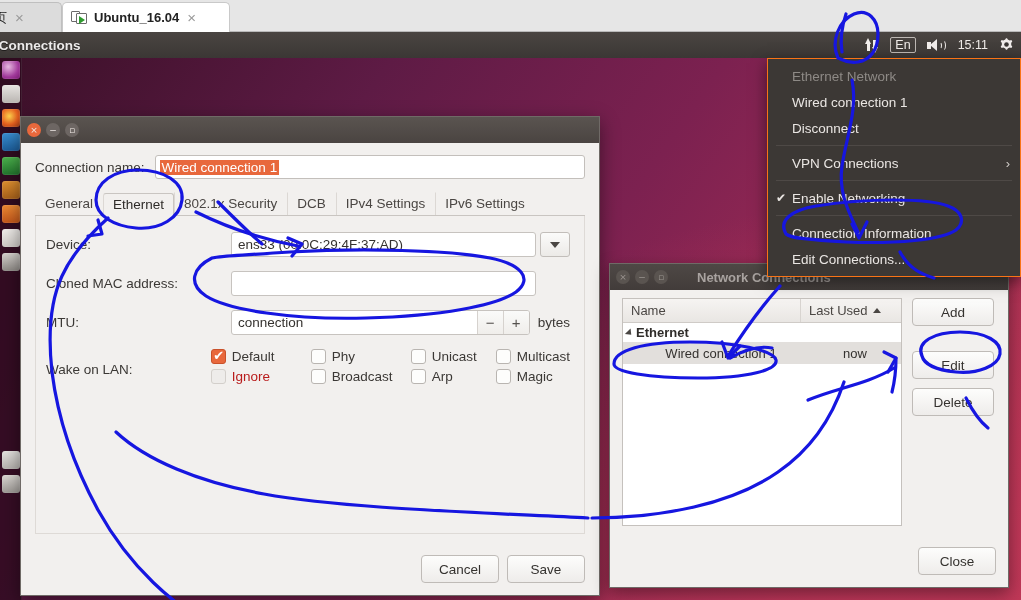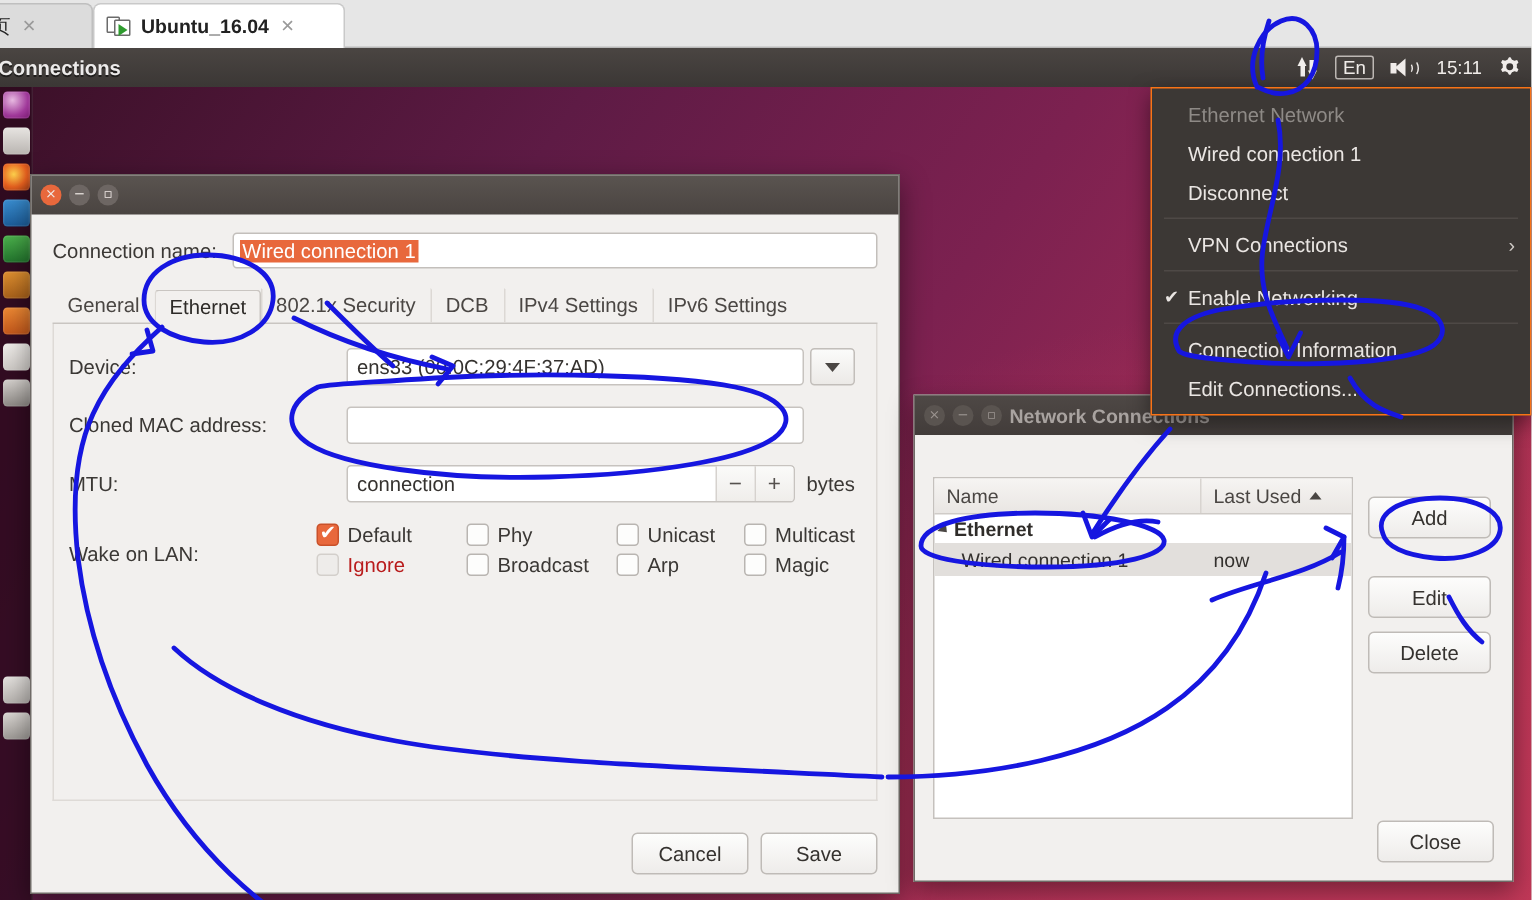--- a/index.html
+++ b/index.html
@@ -95,21 +95,21 @@
   }
   .wbtn { width:14px; height:14px; border-radius:50%; position:relative;
           font-size:9px; color:#f0e9e6; display:flex; align-items:center; justify-content:center;
           font-family:"DejaVu Sans", sans-serif; }
   .wbtn.close { background:#e8683c; }
   .wbtn.min { background:#6d6663; }
   .wbtn.max { background:#6d6663; }
   .wbtn.g { background:#5a5450; color:#9b9490; }
   .dlg-title { margin-left:8px; font-size:13px; font-weight:bold; color:#eeeae6;
                text-shadow:0 1px 0 rgba(0,0,0,.45); }
-  .nc-title { margin-left:0; font-size:13px; font-weight:bold; color:#a9a3a0;text-align:right; }
+  .nc-title { margin-left:24px; font-size:13px; font-weight:bold; color:#a9a3a0;text-align:right; }
 
   .dlg-body { padding:12px 14px 0 14px; }
   .row-name { display:flex; align-items:center; gap:10px; margin-bottom:13px; }
   .lbl { font-size:13.5px; color:#3b3835; }
   .inp {
     background:#fff; border:1px solid #c3bfbb; border-radius:3px; height:24px;
     font-size:13.5px; color:#2e2b28; display:flex; align-items:center; padding:0 4px;
   }
   .sel-text { background:#e8683c; color:#fff; padding:0 2px; }
 
@@ -153,36 +153,36 @@
     display:flex; align-items:center; justify-content:center;
   }
 
   
   .ncw {
     position:absolute; left:609px; top:263px; width:400px; height:325px;
     background:#f2f0ee; border:1px solid #6f6a66; box-shadow:0 6px 16px rgba(0,0,0,.4);
   }
   .ncw-tb { height:26px; background:linear-gradient(to bottom,#4e4845,#423c3a);
             display:flex; align-items:center; padding-left:6px; gap:5px; }
-  .ncw-body { display:flex; padding:28px 10px 0 12px; gap:10px; }
+  .ncw-body { display:flex; padding:8px 10px 0 12px; gap:10px;text-align:center; }
   .listbox { width:280px; height:228px; background:#fff; border:1px solid #c5c1bd; }
   .lhead { display:flex; height:24px; background:linear-gradient(#f6f4f2,#e9e6e3);
            border-bottom:1px solid #cfcbc7; font-size:13px; color:#4a4643; }
   .lhead .c1 { flex:1; display:flex; align-items:center; padding-left:8px; border-right:1px solid #d8d4d0; }
   .lhead .c2 { width:100px; display:flex; align-items:center; gap:5px; padding-left:8px; }
   .sortcaret { width:0;height:0;border-left:4px solid transparent;border-right:4px solid transparent;
                border-bottom:5px solid #4a4643; }
   .grp { display:flex; align-items:center; gap:4px; font-size:13px; font-weight:bold;
          color:#2f2c29; padding:2px 0 2px 4px; }
   .grpcaret { width:0;height:0;border-top:4px solid transparent;border-bottom:4px solid transparent;
               border-left:5px solid #4a4643; transform:rotate(45deg); }
   .lrow { display:flex; height:22px; align-items:center; background:#e2dfdc; font-size:13px; color:#34312e; }
   .lrow .n { flex:1; padding-left:18px; }
   .lrow .u { width:100px; padding-left:8px; }
-  .ncw-btns { display:flex; flex-direction:column; gap:9px;margin-top:13px; }
+  .ncw-btns { display:flex; flex-direction:column; gap:9px; }
   .ncw-close { position:absolute; right:12px; bottom:12px; }
 
   
   .nmmenu {
     position:absolute; left:767px; top:58px; width:254px; background:#3c3835;
     border:1px solid #f97316; box-shadow:0 5px 14px rgba(0,0,0,.5); padding:4px 0;
   }
   .mi { height:26px; display:flex; align-items:center; padding-left:24px; font-size:13.5px;
         color:#eae6e3; position:relative; }
   .mi.dim { color:#8e8a86; }

